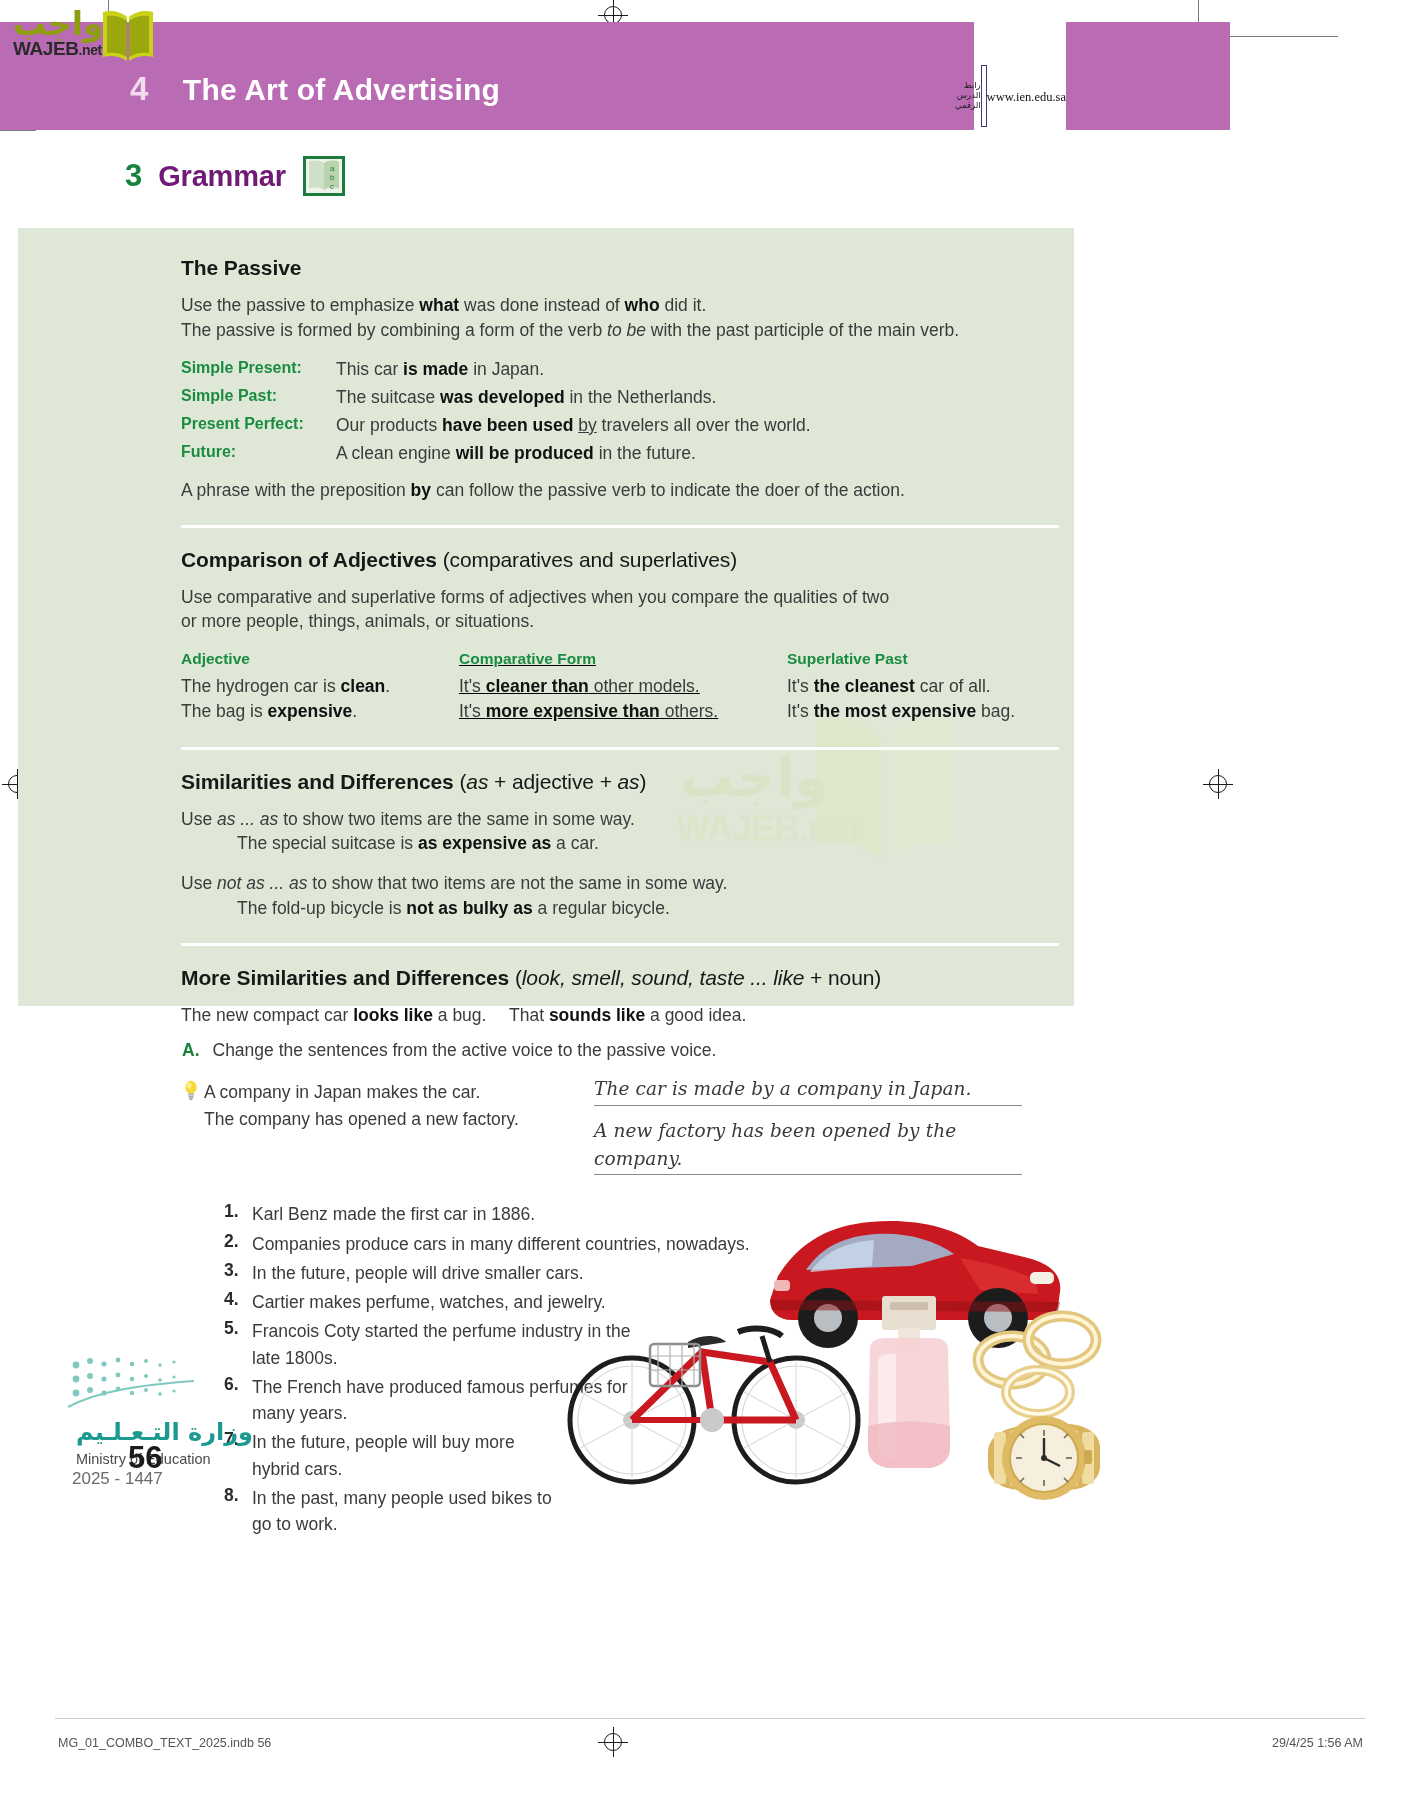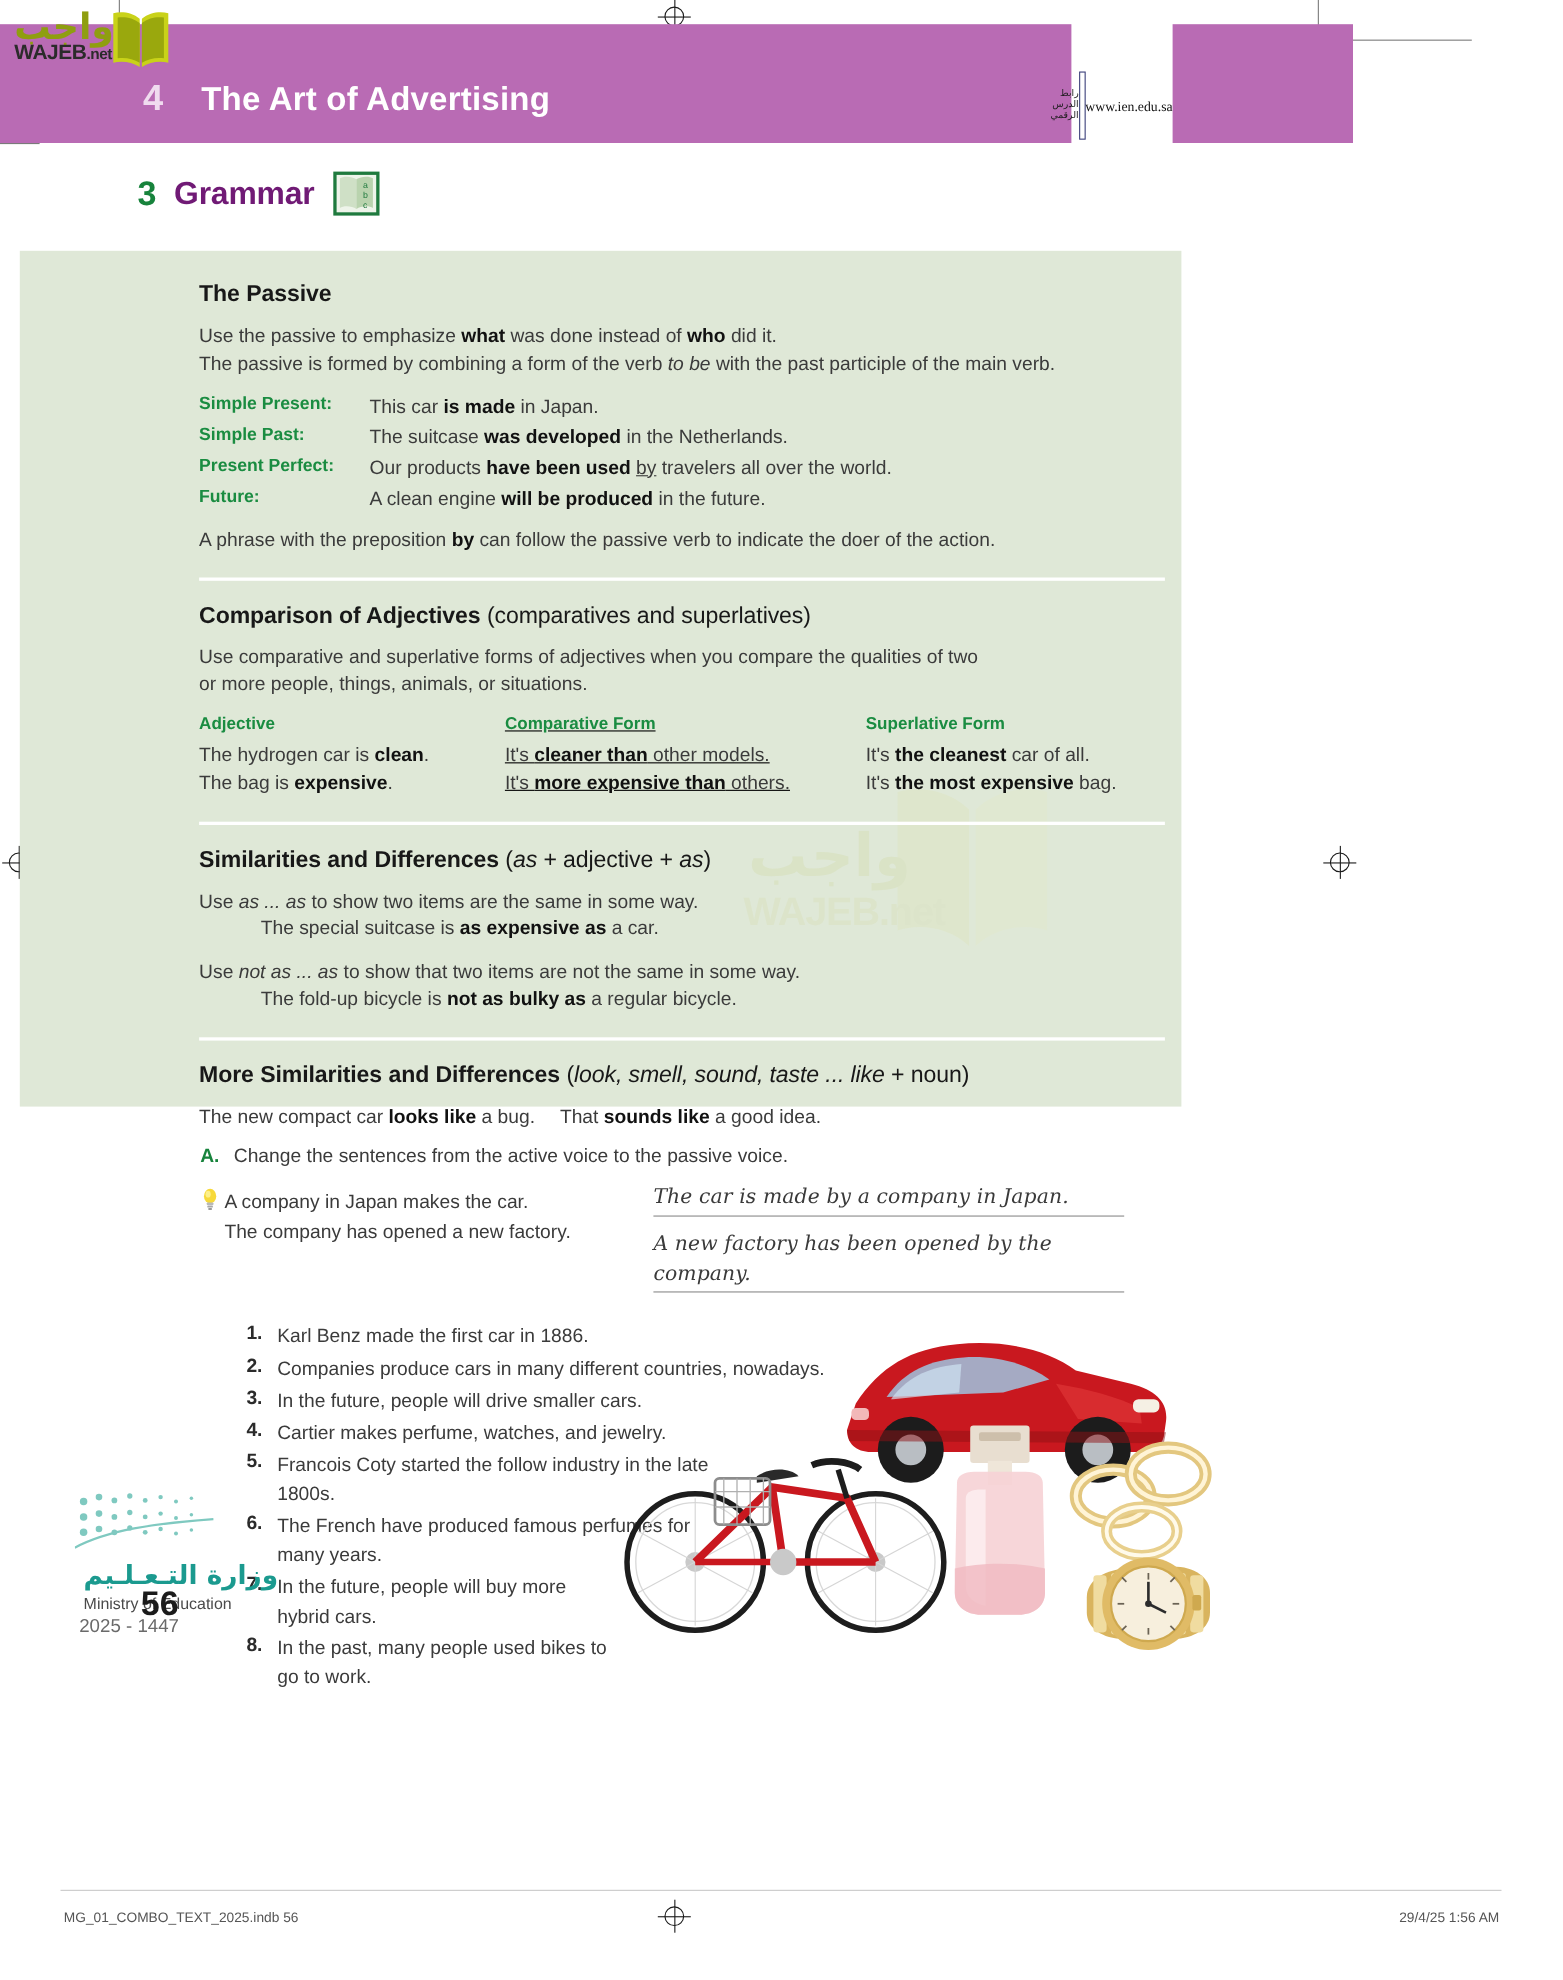--- a/index.html
+++ b/index.html
@@ -446,21 +446,21 @@
           <div class="adj-head">Adjective</div>
           <div class="adj-line"><span>The hydrogen car is </span><b>clean</b><span>.</span></div>
           <div class="adj-line"><span>The bag is </span><b>expensive</b><span>.</span></div>
         </div>
         <div class="adj-col c2">
           <div class="adj-head">Comparative Form</div>
           <div class="adj-line"><span>It's </span><b>cleaner than</b><span> other models.</span></div>
           <div class="adj-line"><span>It's </span><b>more expensive than</b><span> others.</span></div>
         </div>
         <div class="adj-col c3">
-          <div class="adj-head">Superlative Form</div>
+          <div class="adj-head">Superlative Past</div>
           <div class="adj-line"><span>It's </span><b>the cleanest</b><span> car of all.</span></div>
           <div class="adj-line"><span>It's </span><b>the most expensive</b><span> bag.</span></div>
         </div>
       </div>
 
       <div class="rule"></div>
 
       <div class="g-h1">
         <span>Similarities and Differences</span><span class="light"> (</span><span class="light"><i>as</i></span><span class="light"> + adjective + </span><span class="light"><i>as</i></span><span class="light">)</span>
       </div>
@@ -534,21 +534,21 @@
       <div class="qrow">
           <span class="qnum">3.</span>
           <span class="qtxt">In the future, people will drive smaller cars.</span>
         </div>
       <div class="qrow">
           <span class="qnum">4.</span>
           <span class="qtxt">Cartier makes perfume, watches, and jewelry.</span>
         </div>
       <div class="qrow">
           <span class="qnum">5.</span>
-          <span class="qtxt" style="max-width:405px">Francois Coty started the follow industry in the late 1800s.</span>
+          <span class="qtxt" style="max-width:405px">Francois Coty started the perfume industry in the late 1800s.</span>
         </div>
       <div class="qrow">
           <span class="qnum">6.</span>
           <span class="qtxt" style="max-width:405px">The French have produced famous perfumes for many years.</span>
         </div>
       <div class="qrow">
           <span class="qnum">7.</span>
           <span class="qtxt" style="max-width:300px">In the future, people will buy more hybrid cars.</span>
         </div>
       <div class="qrow">

